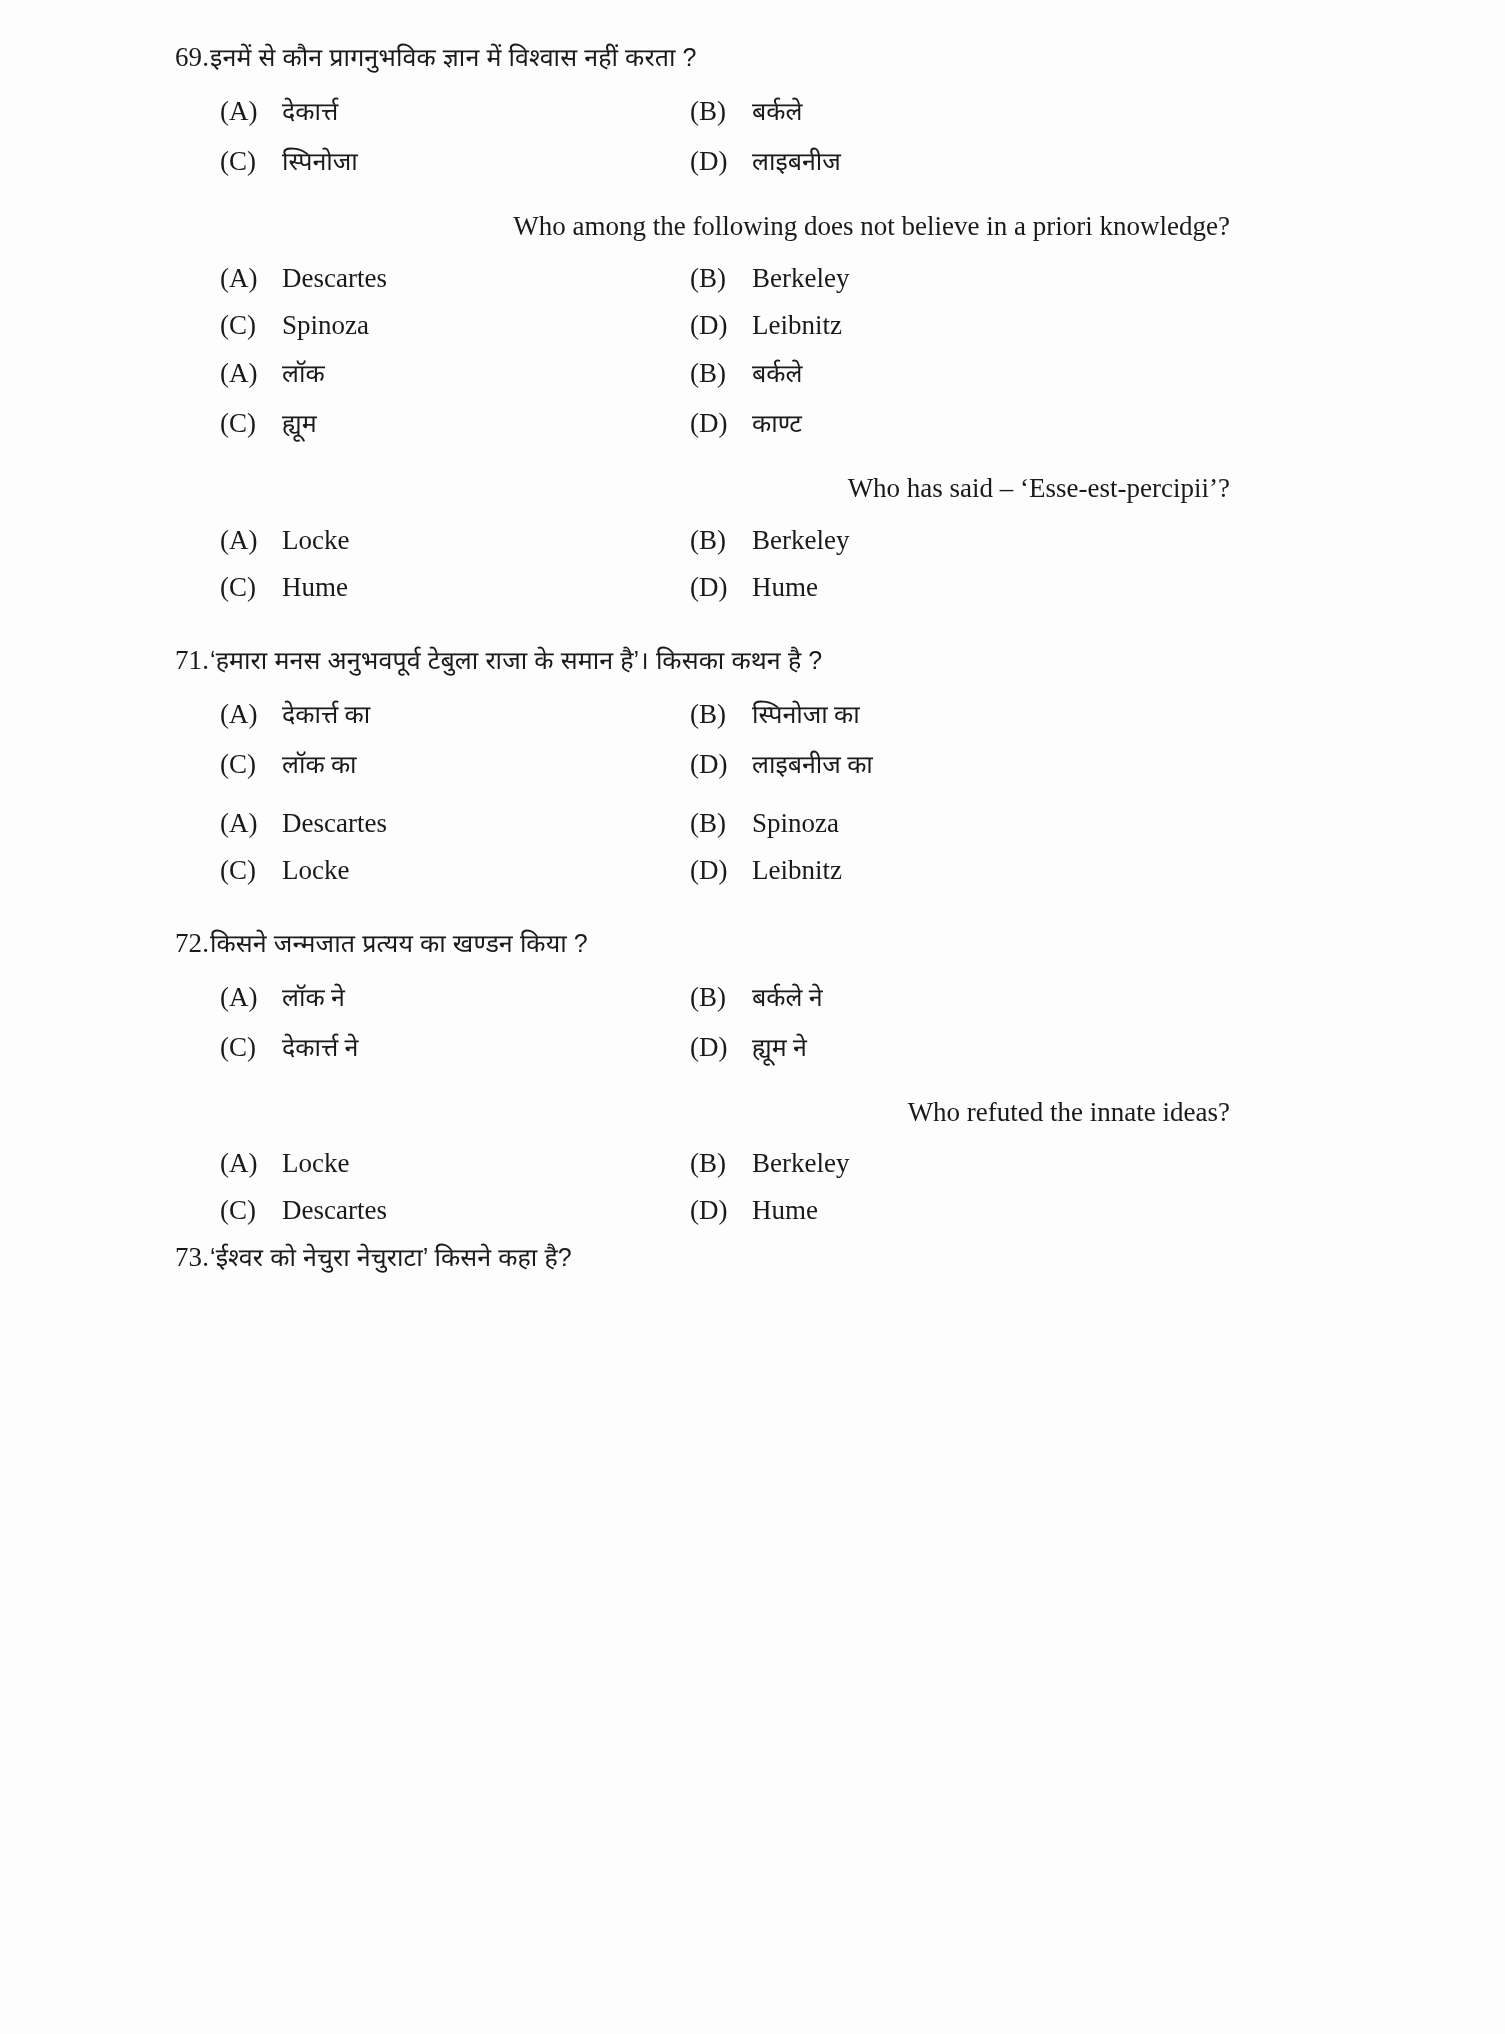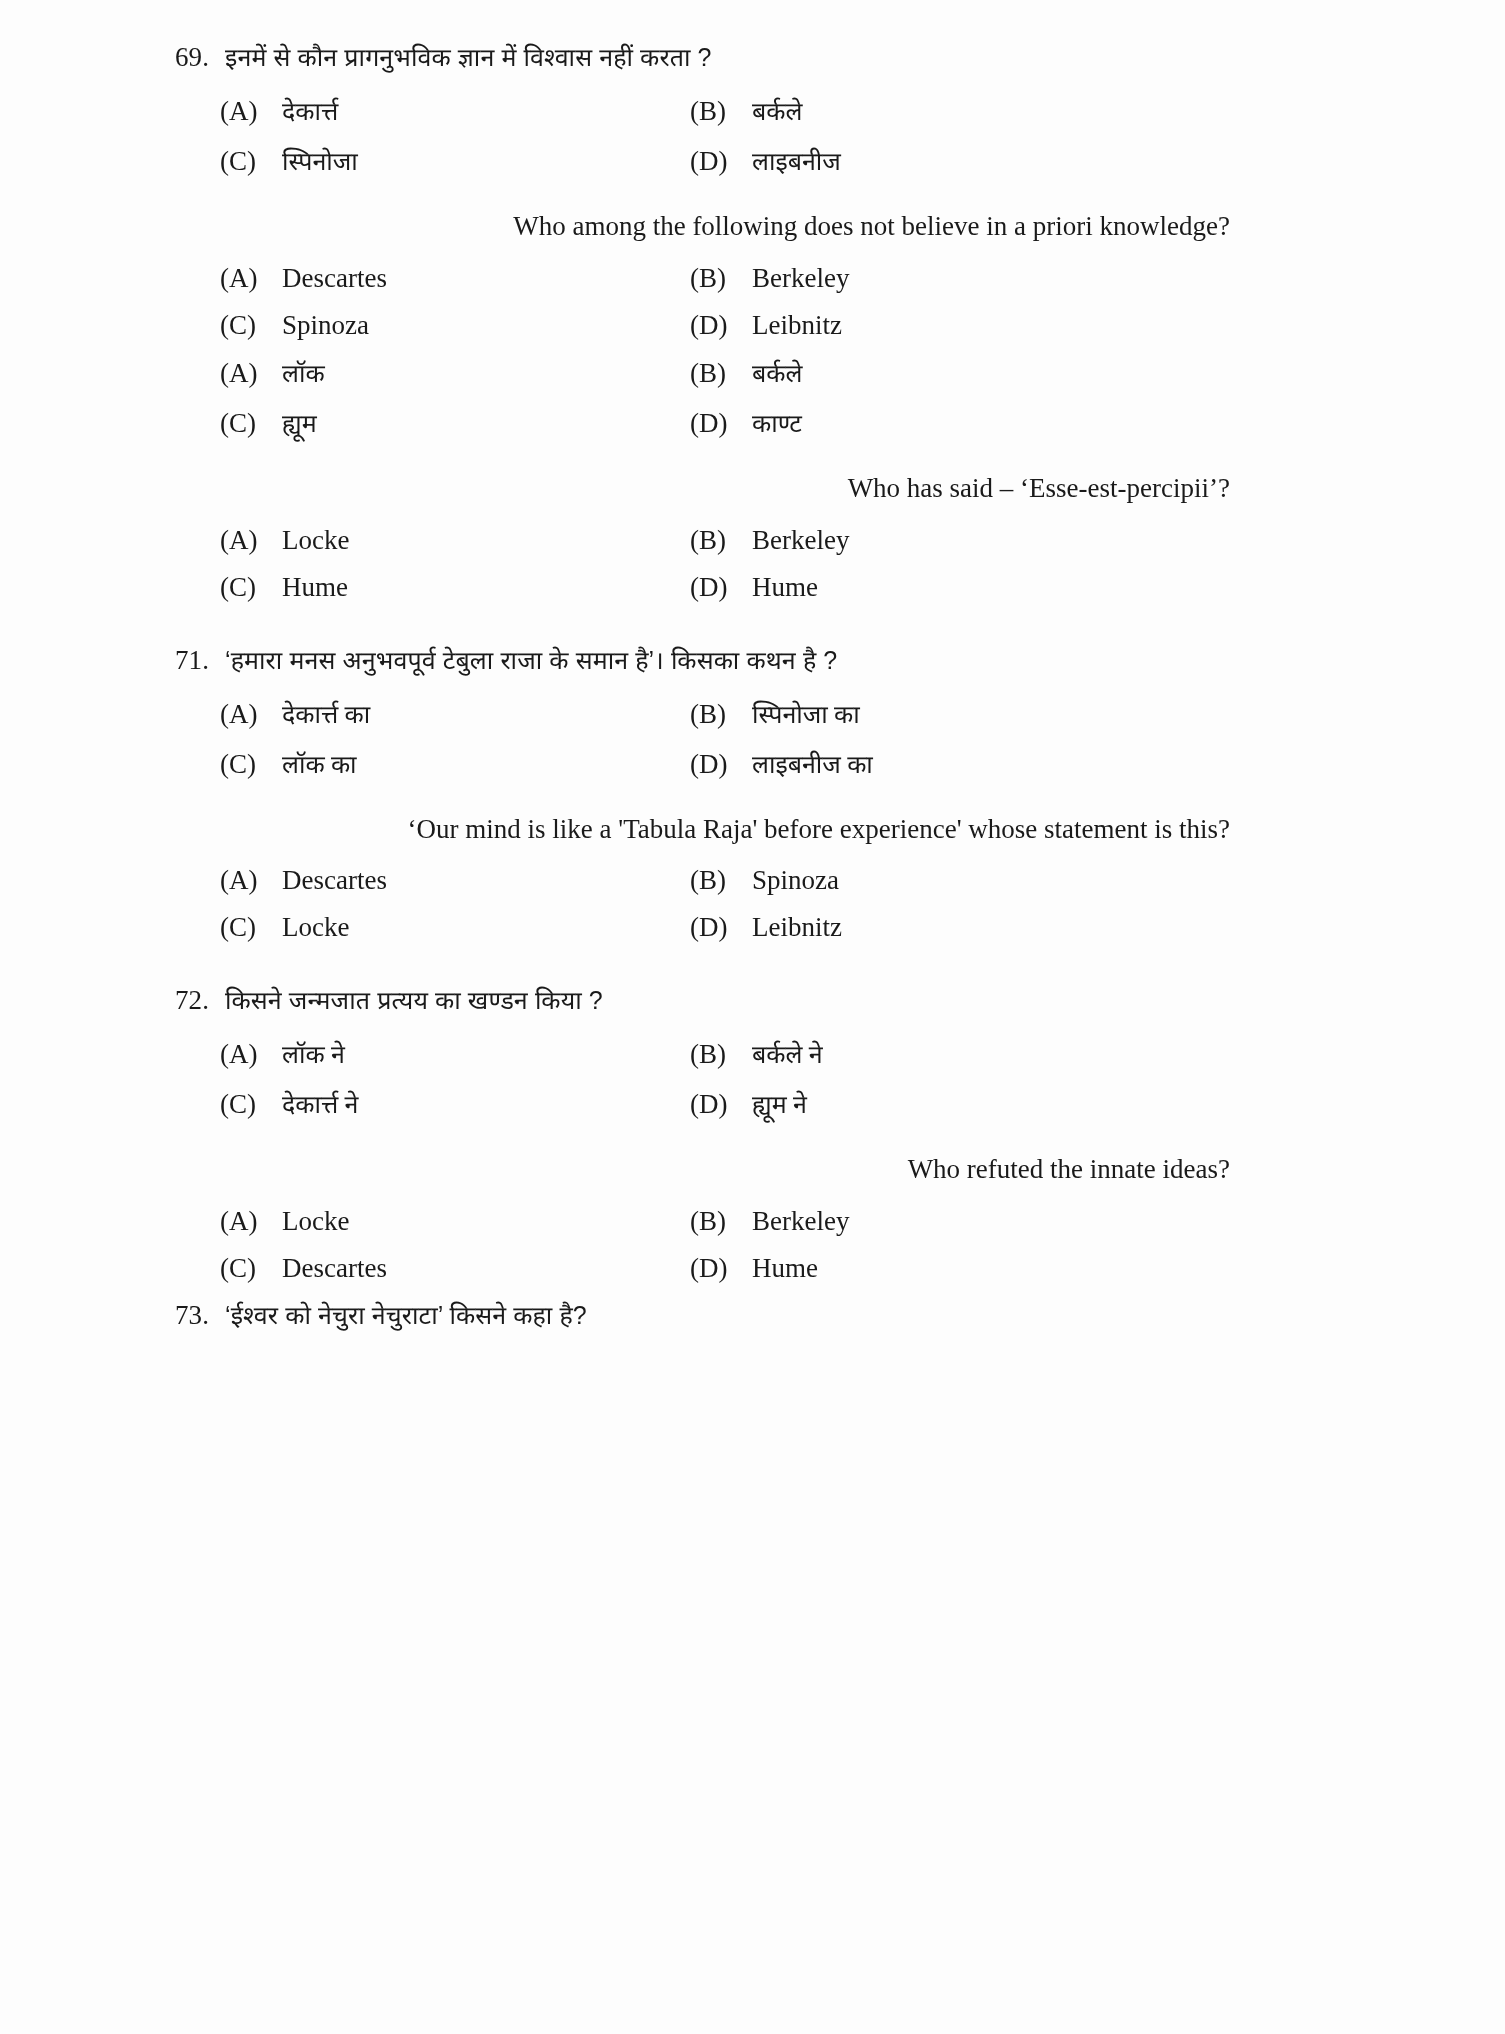--- a/index.html
+++ b/index.html
@@ -29,21 +29,21 @@
   .q-line {
     display: flex;
     align-items: baseline;
     font-size: 27px;
     line-height: 1.30;
     margin: 0 0 18px 0;
     white-space: pre-wrap;
   }
   .q-num {
     flex: 0 0 auto;
-    margin-right: 16px;
+    margin-right: 1px;
   }
   .q-text { flex: 0 1 auto; }
 
   .hindi {
     font-family: "Liberation Sans", "DejaVu Sans", sans-serif;
     font-size: 25px;
     letter-spacing: 0.1px;
   }
   .hindi .q-num {
     font-family: "Liberation Serif", "DejaVu Serif", serif;
@@ -232,21 +232,20 @@
           <span class="opt-key">(C)</span>
           <span class="opt-val hi">लॉक का</span>
         </div>
         <div class="opt right">
           <span class="opt-key">(D)</span>
           <span class="opt-val hi">लाइबनीज का</span>
         </div>
       </div>
     </div>
     <div class="gap-sm"></div>
-    <div class="stem-en">‘Our mind is like a 'Tabula Raja' before experience' whose statement is this?</div>
     <div class="opts">
       <div class="opt-row">
         <div class="opt left">
           <span class="opt-key">(A)</span>
           <span class="opt-val en">Descartes</span>
         </div>
         <div class="opt right">
           <span class="opt-key">(B)</span>
           <span class="opt-val en">Spinoza</span>
         </div>

